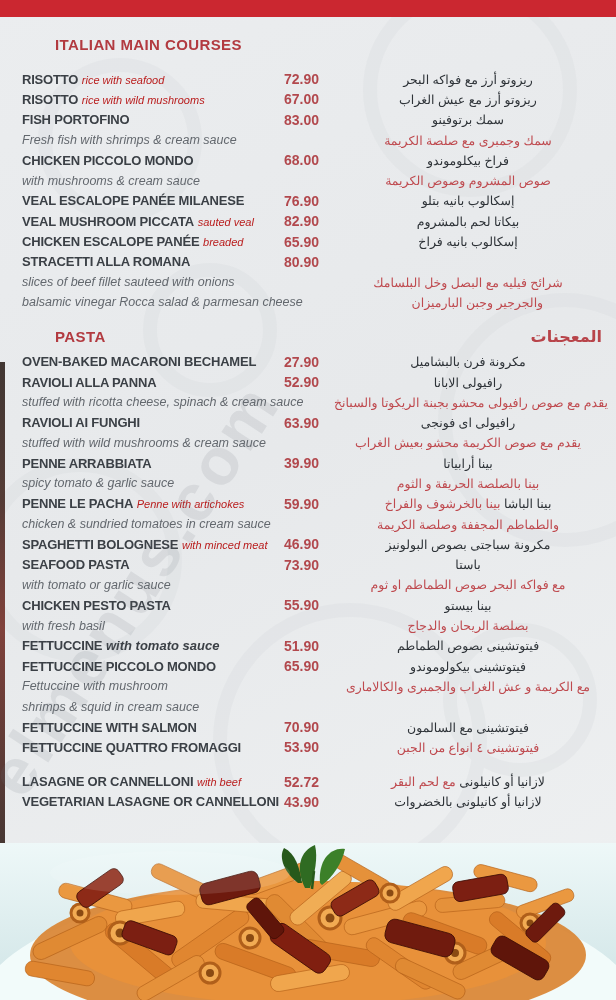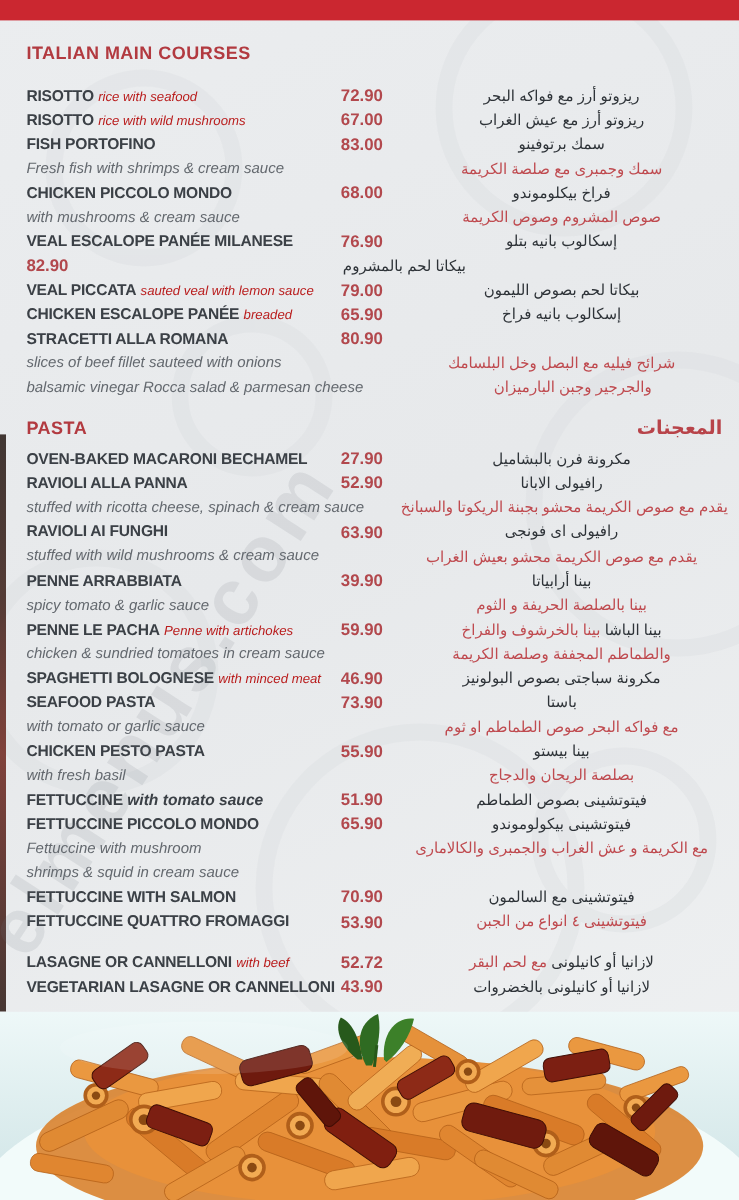--- a/index.html
+++ b/index.html
@@ -7,21 +7,21 @@
     width:616px;height:1000px;position:relative;overflow:hidden;
     background:linear-gradient(155deg,#ebedef 0%,#e7e9eb 45%,#eff1f2 100%);
     font-family:"Liberation Sans",sans-serif;
   }
   .bgdeco{position:absolute;left:0;top:0;z-index:0;}
   .topbar{position:absolute;top:0;left:0;width:616px;height:17px;background:#cb2730;z-index:2;}
   .leftedge{position:absolute;left:0;top:362px;width:5px;height:481px;z-index:2;opacity:.85;
     background:linear-gradient(180deg,#241712 0%,#3a1d16 28%,#6e241c 55%,#2a1712 100%);}
   .content{position:absolute;top:17px;left:0;width:616px;box-sizing:border-box;
     padding:0 14px 0 22px;z-index:2;}
-  .section-head{display:flex;justify-content:space-between;align-items:baseline;}
+  .section-head{display:flex;justify-content:space-between;align-items:baseline;margin-left:33px;}
   .sh1{margin-top:19px;margin-bottom:16px;}
   .sh2{margin-top:14px;margin-bottom:6px;gap:13px;}
   .she{font-size:15px;font-weight:bold;color:#b23a40;letter-spacing:.4px;}
   .sha{font-size:16px;font-weight:bold;color:#b8444a;direction:rtl;font-family:"DejaVu Sans",sans-serif;}
   .row{display:flex;align-items:center;height:20.3px;}
   .row.gap{height:14px;}
   .en{min-width:262px;white-space:nowrap;color:#3b4046;font-size:13px;}
   .nm{font-weight:bold;letter-spacing:-.2px;}
   .nt{font-style:italic;color:#b91c1c;font-weight:normal;font-size:11px;}
   .nt.ntb{font-weight:bold;color:#3b4046;font-size:13px;}
@@ -89,27 +89,23 @@
         <div class="en desc">with mushrooms &amp; cream sauce</div>
         <div class="pr"></div>
         <div class="ar"><span class="arr">صوص المشروم وصوص الكريمة</span></div>
       </div>
       <div class="row">
         <div class="en"><span class="nm">VEAL ESCALOPE PANÉE MILANESE</span></div>
         <div class="pr">76.90</div>
         <div class="ar"><span class="arb">إسكالوب بانيه بتلو</span></div>
       </div>
       <div class="row">
+        <div class="en"><span class="nm">VEAL MUSHROOM PICCATA</span> <span class="nt">sauted veal</span></div>
         <div class="pr">82.90</div>
         <div class="ar"><span class="arb">بيكاتا لحم بالمشروم</span></div>
-      </div>
-      <div class="row">
-        <div class="en"><span class="nm">VEAL PICCATA</span> <span class="nt">sauted veal with lemon sauce</span></div>
-        <div class="pr">79.00</div>
-        <div class="ar"><span class="arb">بيكاتا لحم بصوص الليمون</span></div>
       </div>
       <div class="row">
         <div class="en"><span class="nm">CHICKEN ESCALOPE PANÉE</span> <span class="nt">breaded</span></div>
         <div class="pr">65.90</div>
         <div class="ar"><span class="arb">إسكالوب بانيه فراخ</span></div>
       </div>
       <div class="row">
         <div class="en"><span class="nm">STRACETTI ALLA ROMANA</span></div>
         <div class="pr">80.90</div>
       </div>
@@ -136,21 +132,21 @@
         <div class="ar"><span class="arb">مكرونة فرن بالبشاميل</span></div>
       </div>
       <div class="row">
         <div class="en"><span class="nm">RAVIOLI ALLA PANNA</span></div>
         <div class="pr">52.90</div>
         <div class="ar"><span class="arb">رافيولى الابانا</span></div>
       </div>
       <div class="row">
         <div class="en desc">stuffed with ricotta cheese, spinach &amp; cream sauce</div>
         <div class="pr"></div>
-        <div class="ar"><span class="arr">يقدم مع صوص الكريمة محشو بجبنة الريكوتا والسبانخ</span></div>
+        <div class="ar"><span class="arr">يقدم مع صوص رافيولى محشو بجبنة الريكوتا والسبانخ</span></div>
       </div>
       <div class="row">
         <div class="en"><span class="nm">RAVIOLI AI FUNGHI</span></div>
         <div class="pr">63.90</div>
         <div class="ar"><span class="arb">رافيولى اى فونجى</span></div>
       </div>
       <div class="row">
         <div class="en desc">stuffed with wild mushrooms &amp; cream sauce</div>
         <div class="pr"></div>
         <div class="ar"><span class="arr">يقدم مع صوص الكريمة محشو بعيش الغراب</span></div>

